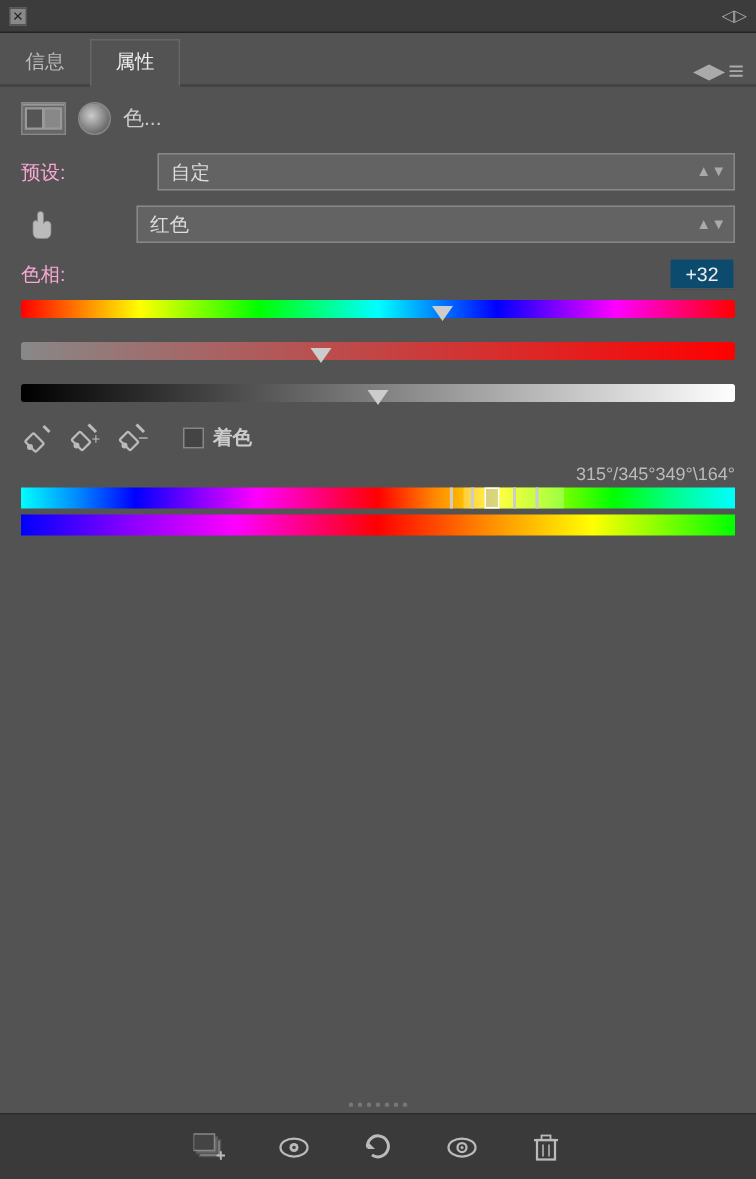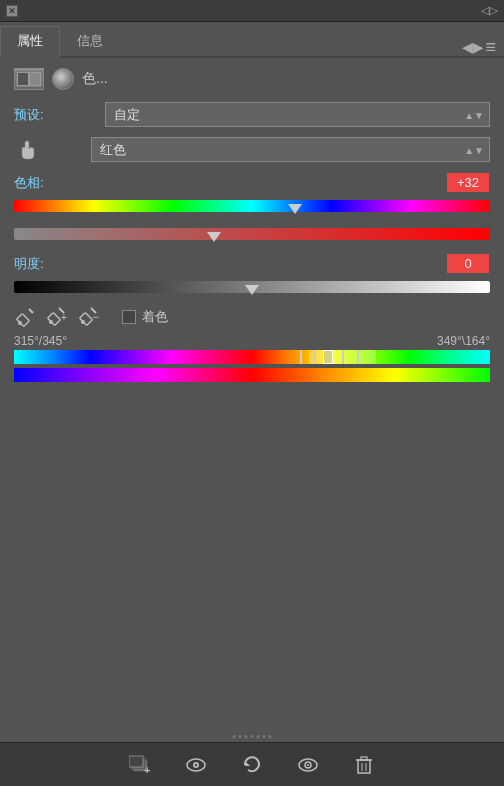--- a/index.html
+++ b/index.html
@@ -110,21 +110,21 @@
     }
 
     
     .form-row {
       display: flex;
       align-items: center;
       margin-bottom: 10px;
       gap: 8px;
     }
     .form-label {
-      color: #7dd3fc;
+      color: #f9a8d4;
       white-space: nowrap;
       min-width: 42px;
     }
     .select-wrapper {
       flex: 1;
       position: relative;
       padding-left: 41px;
     }
     .select-box {
       width: 100%;
@@ -156,21 +156,21 @@
       margin-bottom: 10px;
     }
     .slider-header {
       display: flex;
       justify-content: space-between;
       align-items: center;
       margin-bottom: 4px;
       gap: 20px;
     }
     .slider-value-box {
-      background: #ef4444;
+      background: #0c4a6e;
       border: 1px solid #555;
       color: #eee;
       font-size: 13px;
       padding: 2px 6px;
       min-width: 44px;
       text-align: center;
     }
     .slider-track-wrap {
       position: relative;
       width: 100%;
@@ -239,21 +239,21 @@
       border: 1px solid #888;
     }
     .checkbox-text {
       color: #ccc;
       font-size: 13px;
     }
 
     
     .range-labels {
       display: flex;
-      justify-content: space-between;
+      justify-content: flex-end;
       font-size: 12px;
       color: #bbb;
       margin-bottom: 2px;
     }
 
     
     .gradient-bar-wrap {
       width: 100%;
       height: 14px;
       margin-bottom: 4px;
@@ -309,22 +309,22 @@
 <body>
 
 <div class="title-bar">
   <div class="title-bar-left">
     <span class="close-btn">✕</span>
   </div>
   <div class="title-bar-arrows">◁▷</div>
 </div>
 
 <div class="tabs">
+  <div class="tab">信息</div>
   <div class="tab active">属性</div>
-  <div class="tab">信息</div>
   <div class="tabs-menu">
     <span>◀▶</span>
     <span style="font-size:18px; line-height:1;">≡</span>
   </div>
 </div>
 
 <div class="panel" style="height: calc(786px - 22px - 36px - 44px); overflow: hidden; position: relative;">
 
   <div class="panel-header">
     <div class="panel-icon-layer">
@@ -374,24 +374,20 @@
   </div>
 
   <div class="slider-section">
     <div class="slider-track-wrap">
       <div class="slider-track sat-track" style="width:100%; height:12px; border-radius:2px;"></div>
       <div class="slider-thumb" style="left: calc(42% - 7px);"></div>
     </div>
   </div>
 
   <div class="slider-section">
-    <div class="slider-header">
-      <span class="form-label">明度:</span>
-      <div class="slider-value-box">0</div>
-    </div>
     <div class="slider-track-wrap">
       <div class="slider-track light-track" style="width:100%; height:12px; border-radius:2px;"></div>
       <div class="slider-thumb" style="left: calc(50% - 7px);"></div>
     </div>
   </div>
 
   <div class="tools-row">
 
     <div class="tool-icon">
       <svg width="20" height="20" viewBox="0 0 20 20">
@@ -412,21 +408,21 @@
 
     <div class="tool-icon">
       <svg width="20" height="20" viewBox="0 0 20 20">
         <line x1="12" y1="1" x2="17" y2="6" stroke="#bbb" stroke-width="2"></line>
         <rect x="3" y="7" width="8" height="10" rx="1" fill="none" stroke="#bbb" stroke-width="1.5" transform="rotate(-45 7 12)"></rect>
         <circle cx="4" cy="15" r="2" fill="#bbb"></circle>
         <text x="13" y="14" font-size="12" fill="#bbb">−</text>
       </svg>
     </div>
 
-    <div class="checkbox-label" style="margin-left:12px;">
+    <div class="checkbox-label" style="margin-left:12px;font-weight:bold;">
       <div class="checkbox-box"></div>
       <span class="checkbox-text">着色</span>
     </div>
   </div>
 
   <div class="range-labels">
     <span>315°/345°</span>
     <span>349°\164°</span>
   </div>
 

